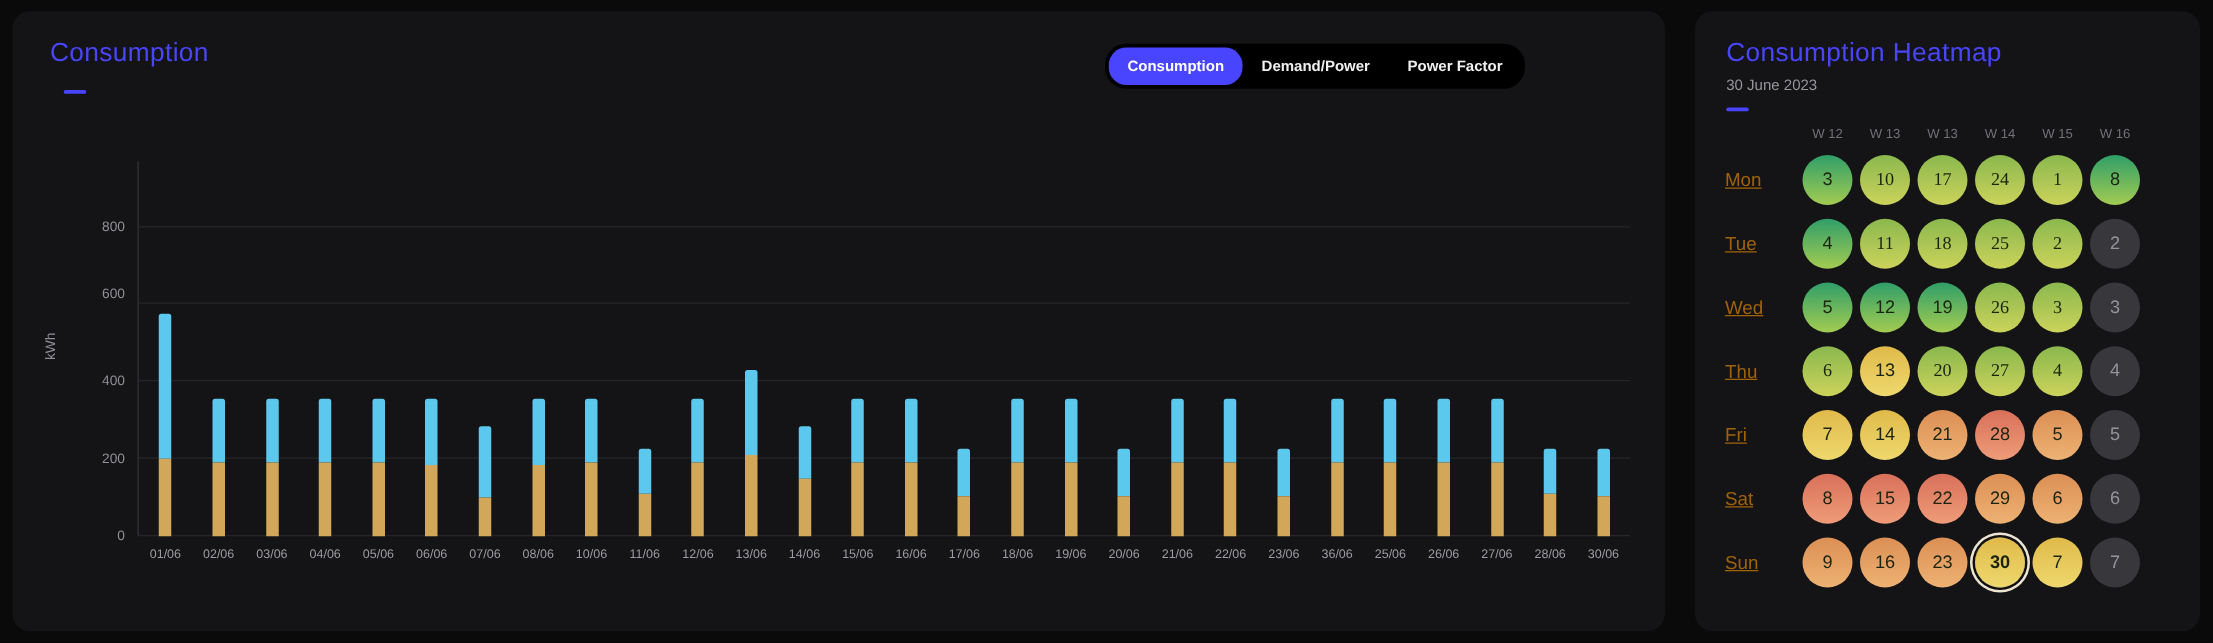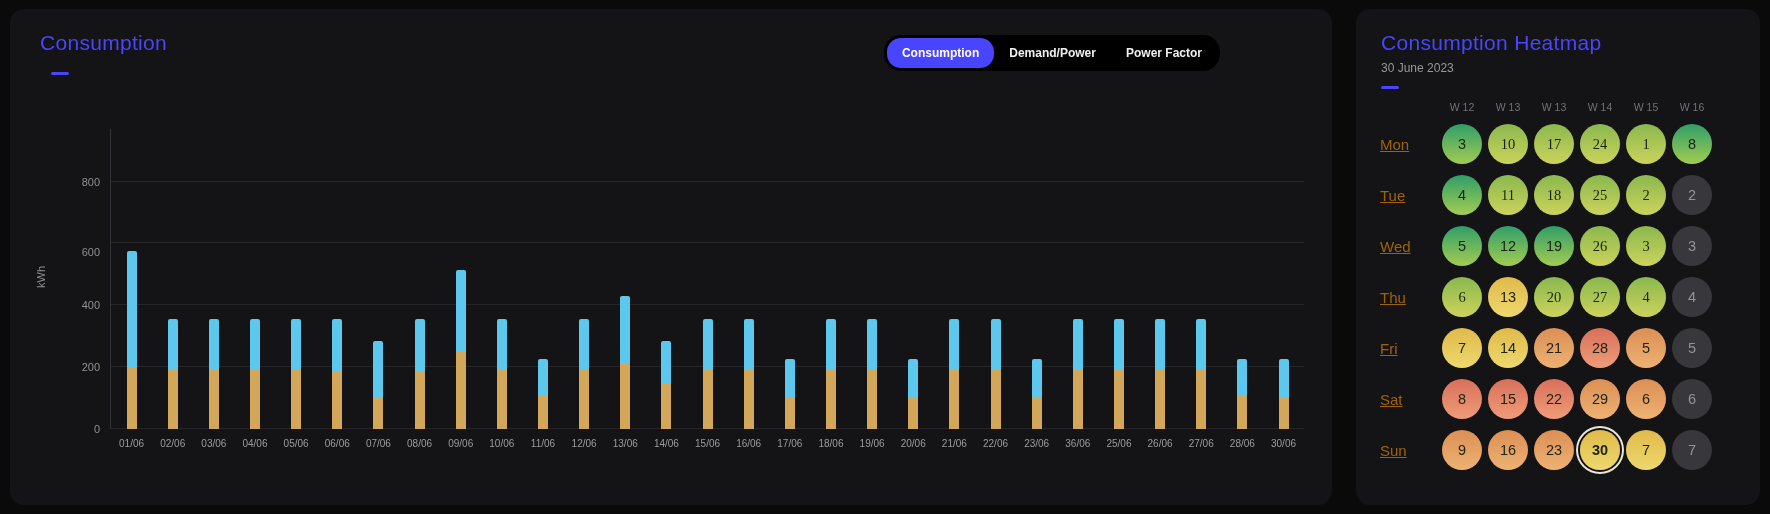--- a/index.html
+++ b/index.html
@@ -171,21 +171,21 @@
 
     <div class="ylab">kWh</div>
     <div class="plot">
         <div class="gridline" style="bottom: 0px;"></div>
         <div class="ytick" style="bottom: -6px;">0</div>
         <div class="gridline" style="bottom: 61.8557px;"></div>
         <div class="ytick" style="bottom: 55.8557px;">200</div>
         <div class="gridline" style="bottom: 123.711px;"></div>
         <div class="ytick" style="bottom: 117.711px;">400</div>
         <div class="gridline" style="bottom: 185.567px;"></div>
-        <div class="ytick" style="bottom: 171px;">600</div>
+        <div class="ytick" style="bottom: 188px;">600</div>
         <div class="gridline" style="bottom: 247.423px;"></div>
         <div class="ytick" style="bottom: 241.423px;">800</div>
         <div class="slots">
           <div class="slot">
             <div class="stack">
               <div class="seg-top" style="height: 115.979px;"></div>
               <div class="seg-bottom" style="height: 61.8557px;"></div>
             </div>
             <div class="xlabel">01/06</div>
           </div>
@@ -230,27 +230,20 @@
               <div class="seg-bottom" style="height: 30.9278px;"></div>
             </div>
             <div class="xlabel">07/06</div>
           </div>
           <div class="slot">
             <div class="stack">
               <div class="seg-top" style="height: 52.5773px;"></div>
               <div class="seg-bottom" style="height: 57.2165px;"></div>
             </div>
             <div class="xlabel">08/06</div>
-          </div>
-          <div class="slot">
-            <div class="stack">
-              <div class="seg-top" style="height: 81.9588px;"></div>
-              <div class="seg-bottom" style="height: 77.3196px;"></div>
-            </div>
-            <div class="xlabel">09/06</div>
           </div>
           <div class="slot">
             <div class="stack">
               <div class="seg-top" style="height: 51.0309px;"></div>
               <div class="seg-bottom" style="height: 58.7629px;"></div>
             </div>
             <div class="xlabel">10/06</div>
           </div>
           <div class="slot">
             <div class="stack">

